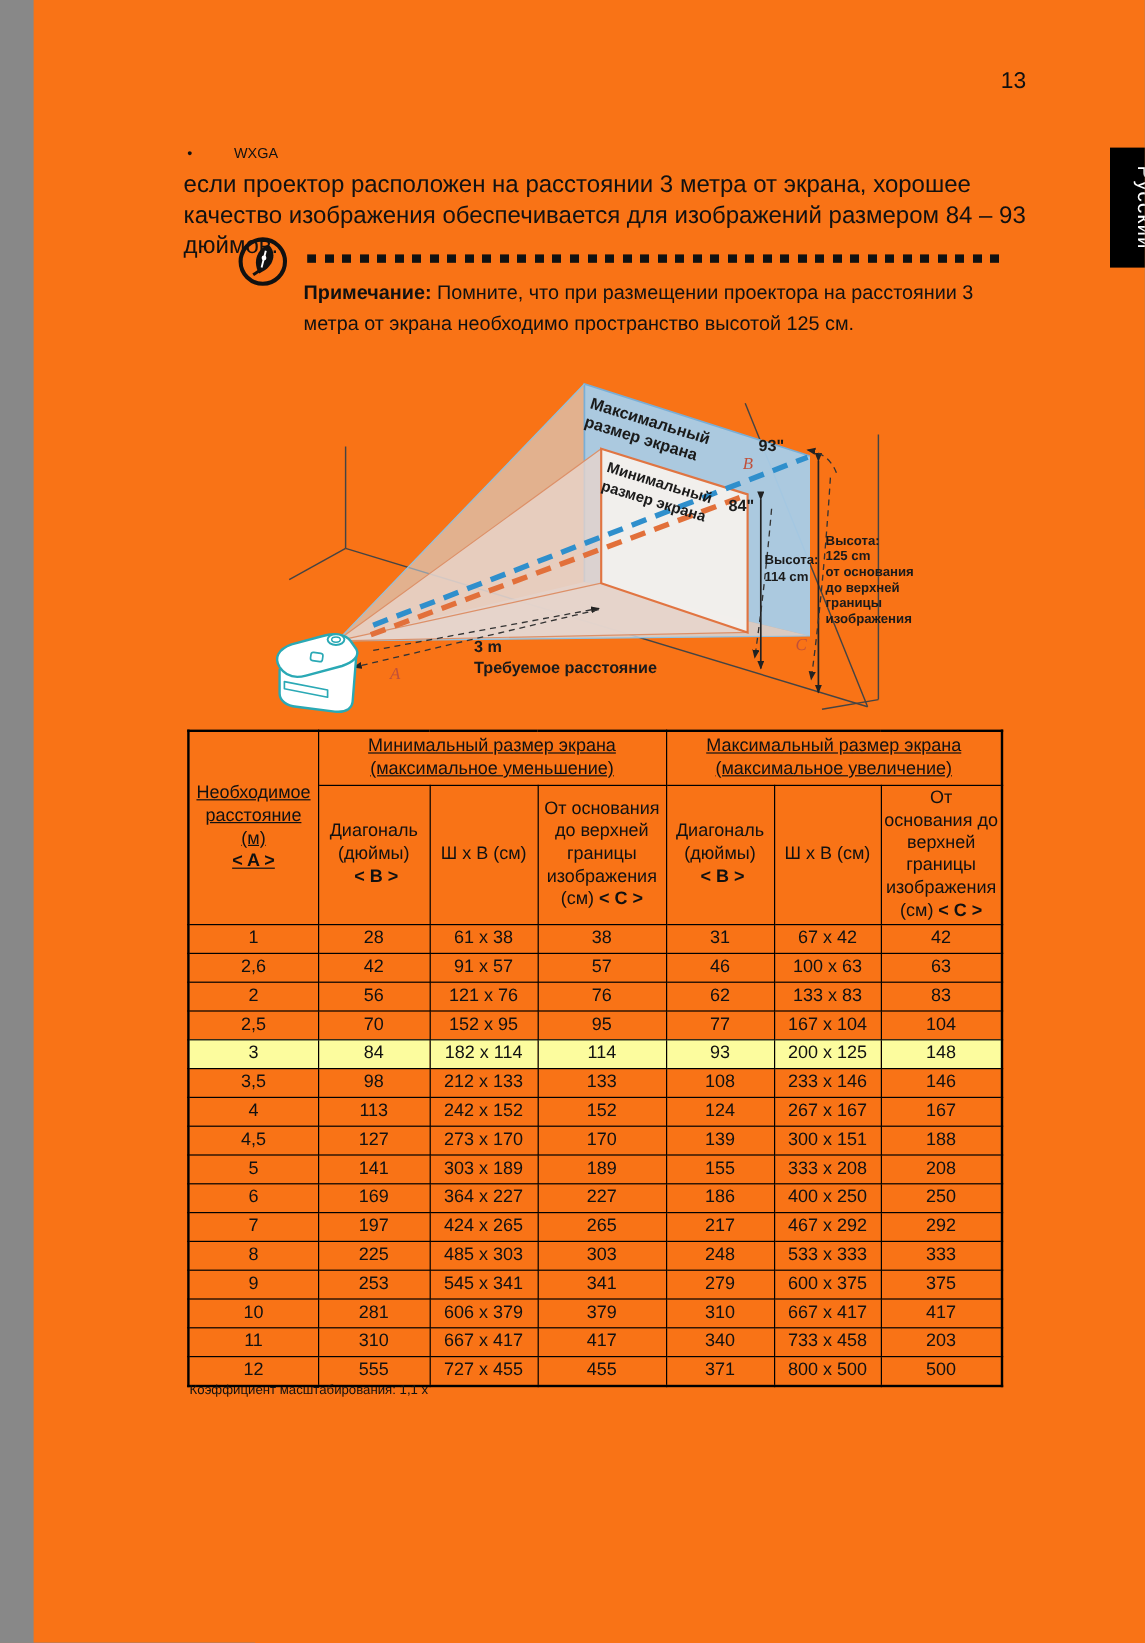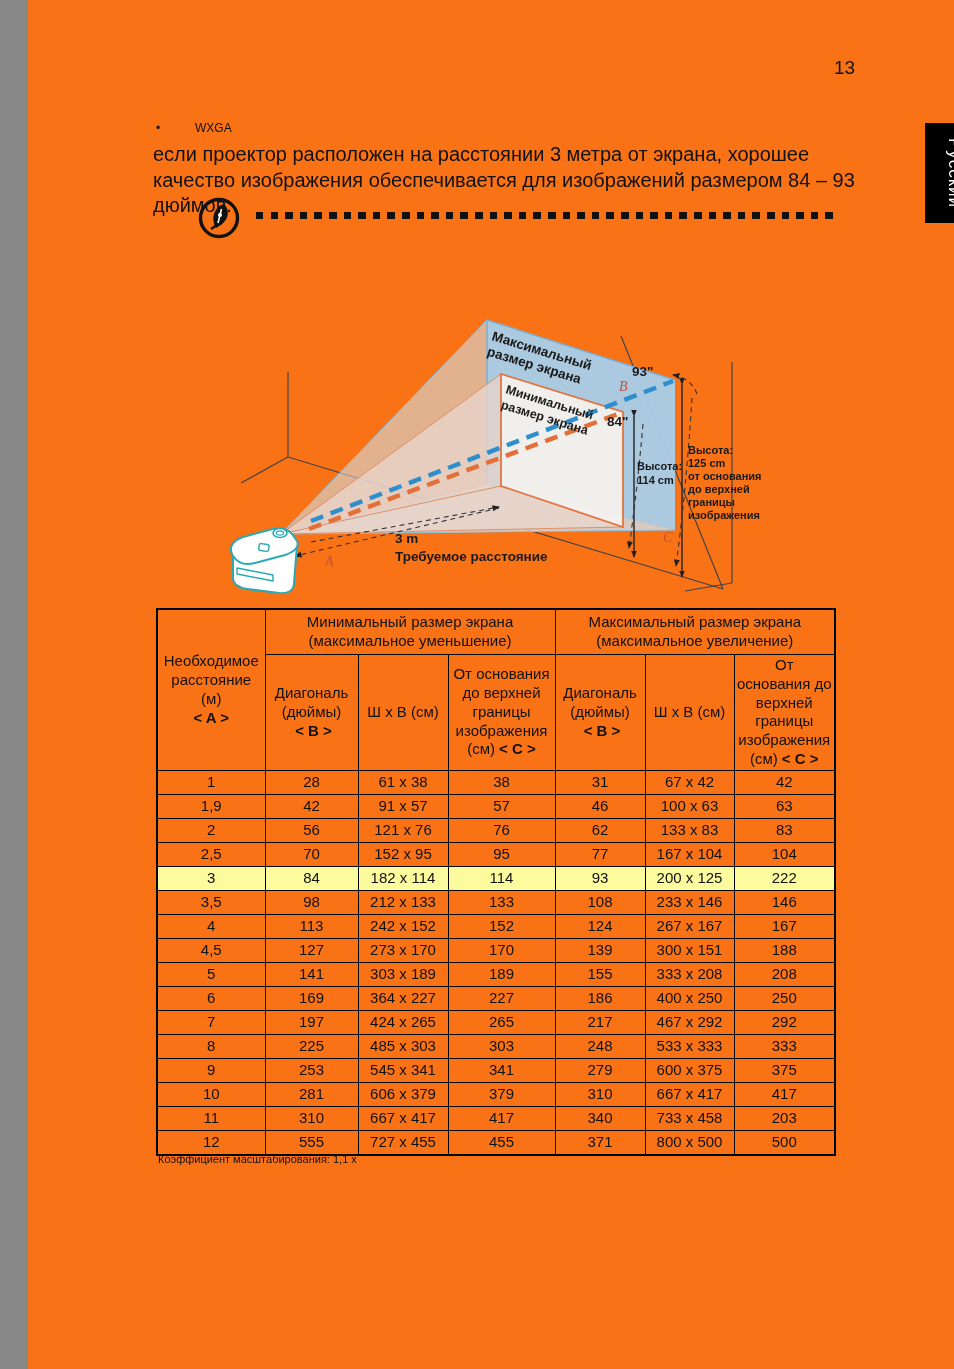--- a/index.html
+++ b/index.html
@@ -19,21 +19,21 @@
   .note-text{left:225px;top:231px;width:572px;font-size:16.5px;line-height:26px;}
   .note-text b{font-weight:bold;}
   .diagram{left:195px;top:302px;width:552px;height:300px;}
   .dg-txt{font-family:"Liberation Sans",sans-serif;font-weight:bold;fill:#1a1a1a;}
   .dg-abc{font-family:"Liberation Serif",serif;font-style:italic;fill:#c0503a;font-size:14px;}
   table.sizes{position:absolute;left:128px;top:608px;width:678px;border-collapse:collapse;
       table-layout:fixed;font-size:15px;color:#111;}
   table.sizes th,table.sizes td{border:1px solid #000;text-align:center;vertical-align:middle;
       font-weight:normal;padding:1px 2px;line-height:1.25;}
   table.sizes{border:2px solid #000;}
-  tr.group-row th{height:42px;}
+  tr.group-row th{height:42px;text-decoration:underline;}
   tr.sub-row th{height:112px;}
   table.sizes td{height:21px;}
   tr.hl td{background:#fcfc9e;}
   .ref{font-weight:bold;margin-left:4px;white-space:nowrap;}
   .ref-block{display:block;font-weight:bold;}
   .footer-note{left:130px;top:1153px;font-size:11px;}
 </style>
 </head>
 <body>
 
@@ -54,20 +54,21 @@
   <svg class="abs note-icon" viewBox="0 0 44 44">
     <circle cx="22" cy="22" r="18.5" fill="none" stroke="#111" stroke-width="3.4"></circle>
     <path d="M27,8 C33,14 32,23 24,29 L19,32 C14,24 16,14 24,9 Z" fill="#111"></path>
     <path d="M24.5,13 L21,27" stroke="#fff" stroke-width="1.6"></path>
     <circle cx="23" cy="19" r="2" fill="#fff"></circle>
     <path d="M14,33 L20,29" stroke="#111" stroke-width="2.5"></path>
   </svg>
 
   <div class="abs note-dashes"></div>
 
+  <div class="abs note-text"><b>Примечание:</b><span> Помните, что при размещении проектора на расстоянии 3 метра от экрана необходимо пространство высотой 125 см.</span></div>
 
   <svg class="abs diagram" viewBox="0 0 552 300">
     <defs>
       <marker id="ah" markerWidth="9" markerHeight="8" refX="6.5" refY="3" orient="auto" markerUnits="userSpaceOnUse">
         <path d="M0,0 L7.5,3 L0,6 Z" fill="#222"></path>
       </marker>
     </defs>
 
     <g stroke="#444" stroke-width="1.2">
       <line x1="65" y1="70" x2="65" y2="155"></line>
@@ -190,21 +191,21 @@
         <tr>
           <td>1</td>
           <td>28</td>
           <td>61 x 38</td>
           <td>38</td>
           <td>31</td>
           <td>67 x 42</td>
           <td>42</td>
         </tr>
         <tr>
-          <td>1,9</td>
+          <td>2,6</td>
           <td>42</td>
           <td>91 x 57</td>
           <td>57</td>
           <td>46</td>
           <td>100 x 63</td>
           <td>63</td>
         </tr>
         <tr>
           <td>2</td>
           <td>56</td>
@@ -223,21 +224,21 @@
           <td>167 x 104</td>
           <td>104</td>
         </tr>
         <tr class="hl">
           <td>3</td>
           <td>84</td>
           <td>182 x 114</td>
           <td>114</td>
           <td>93</td>
           <td>200 x 125</td>
-          <td>222</td>
+          <td>148</td>
         </tr>
         <tr>
           <td>3,5</td>
           <td>98</td>
           <td>212 x 133</td>
           <td>133</td>
           <td>108</td>
           <td>233 x 146</td>
           <td>146</td>
         </tr>

